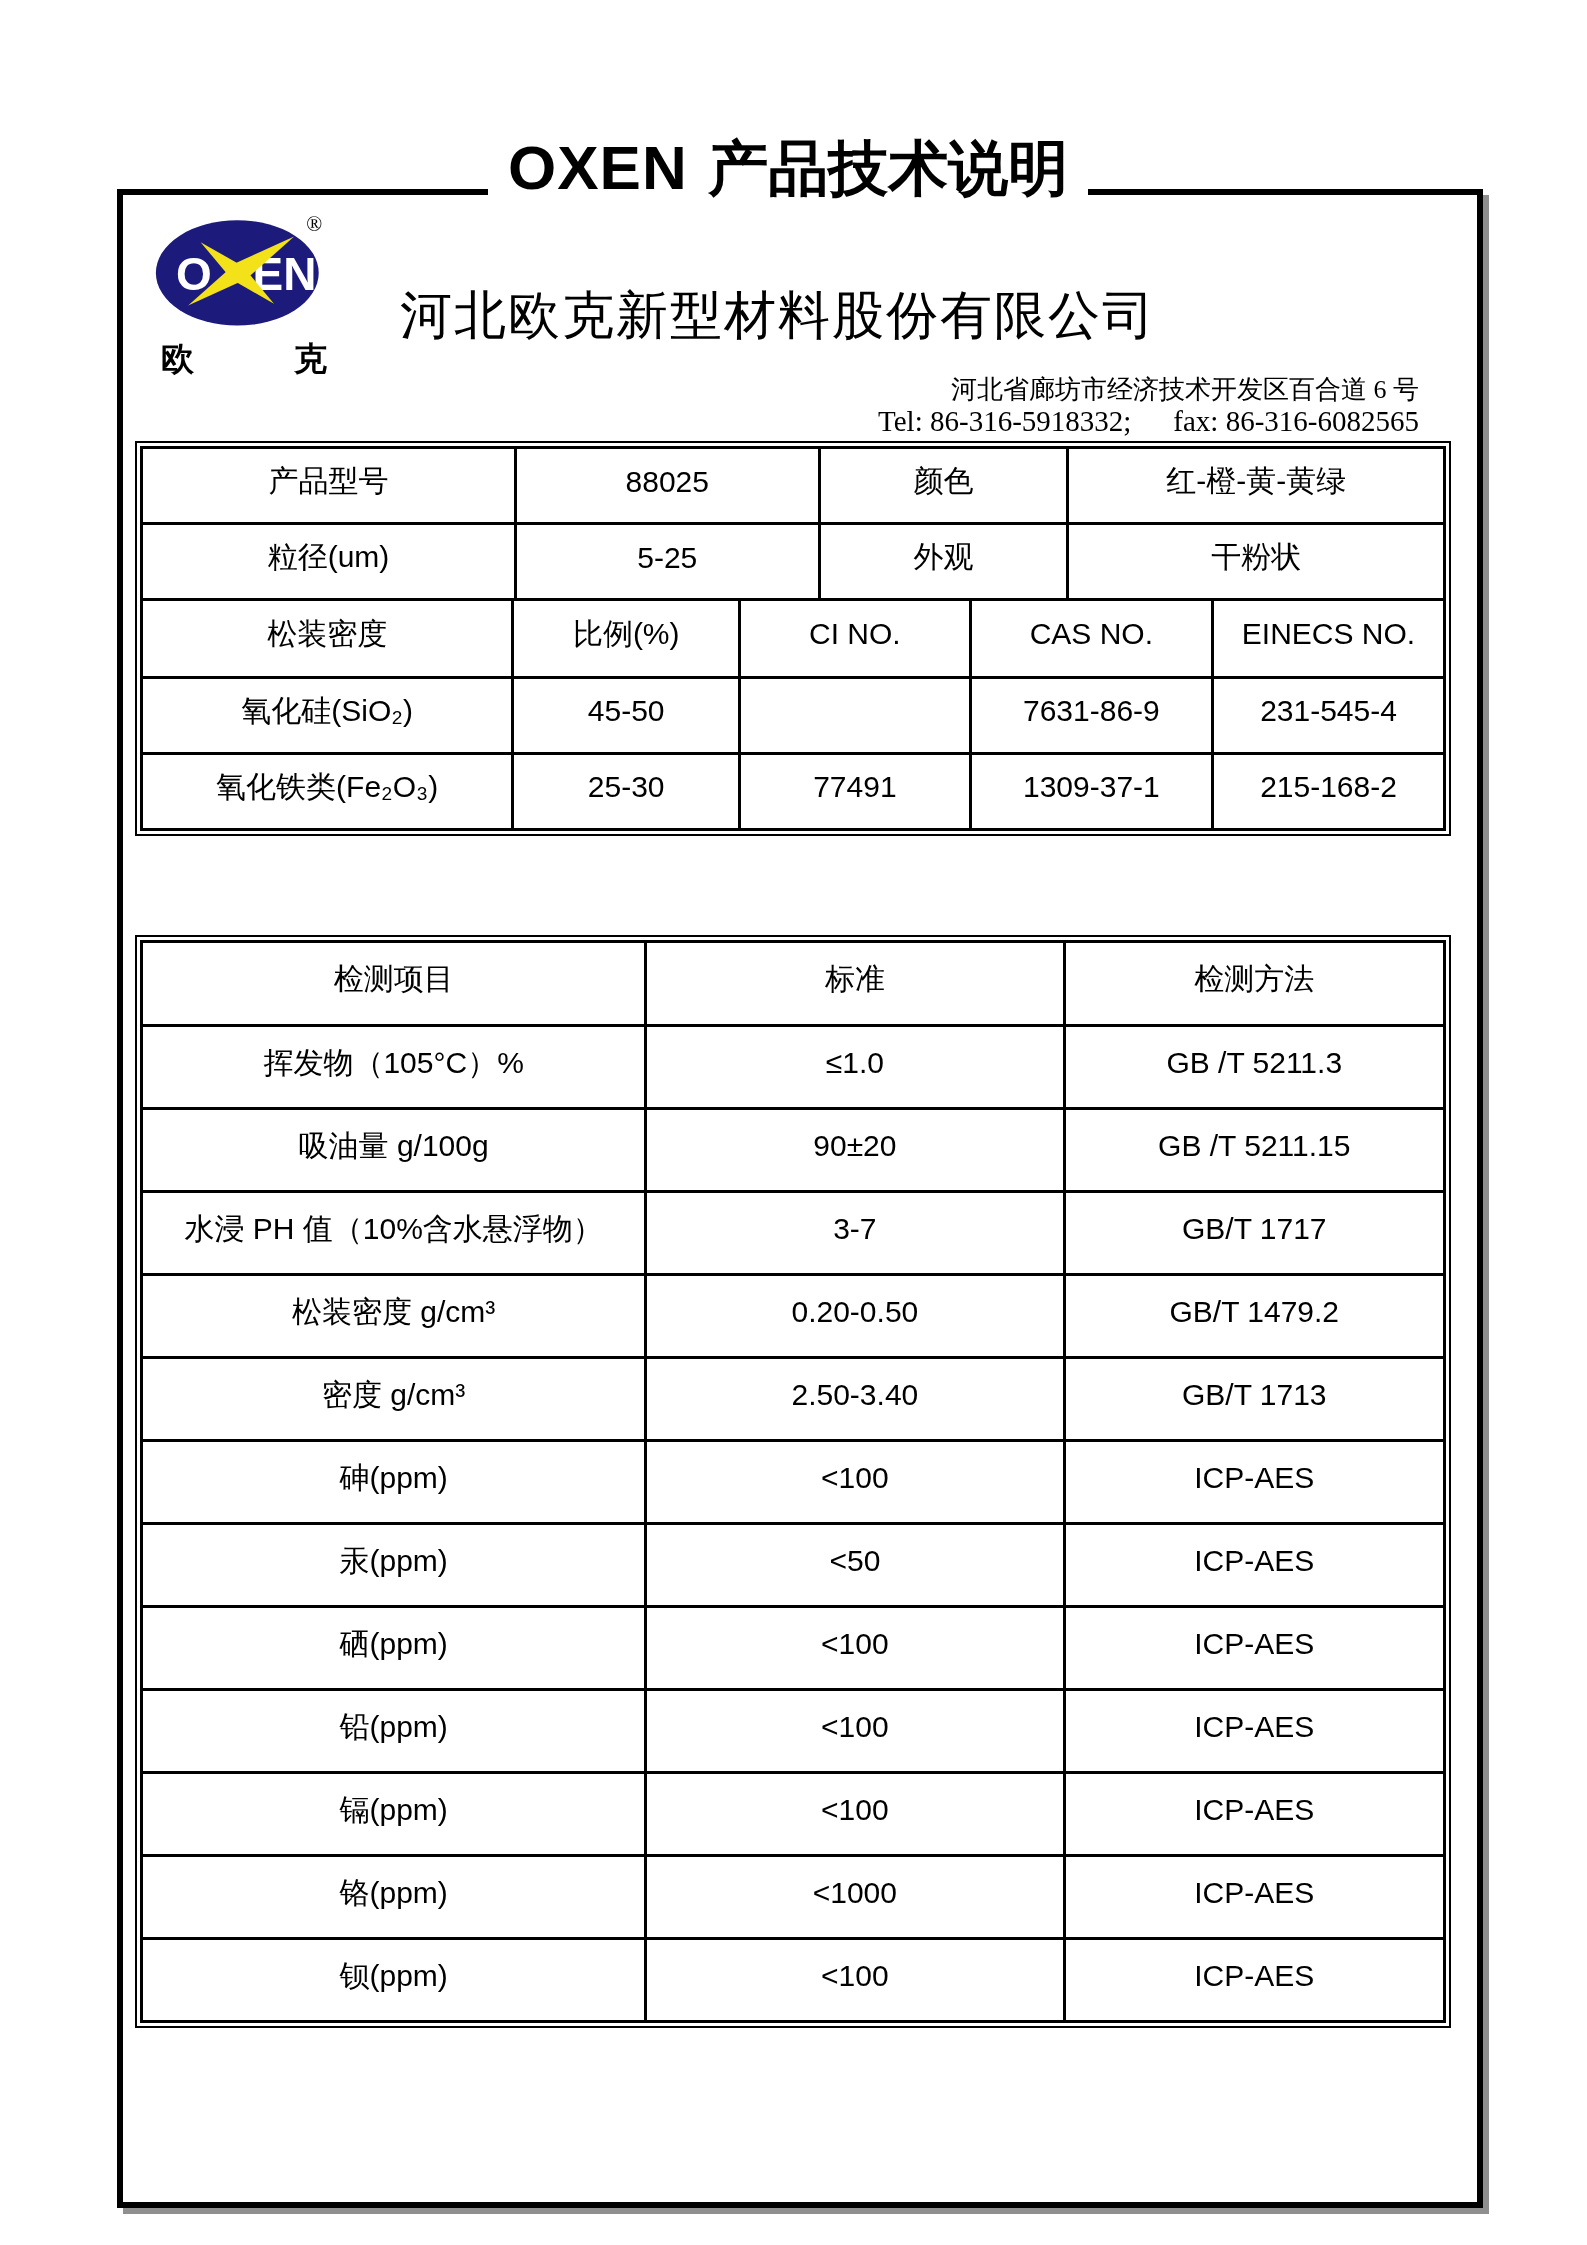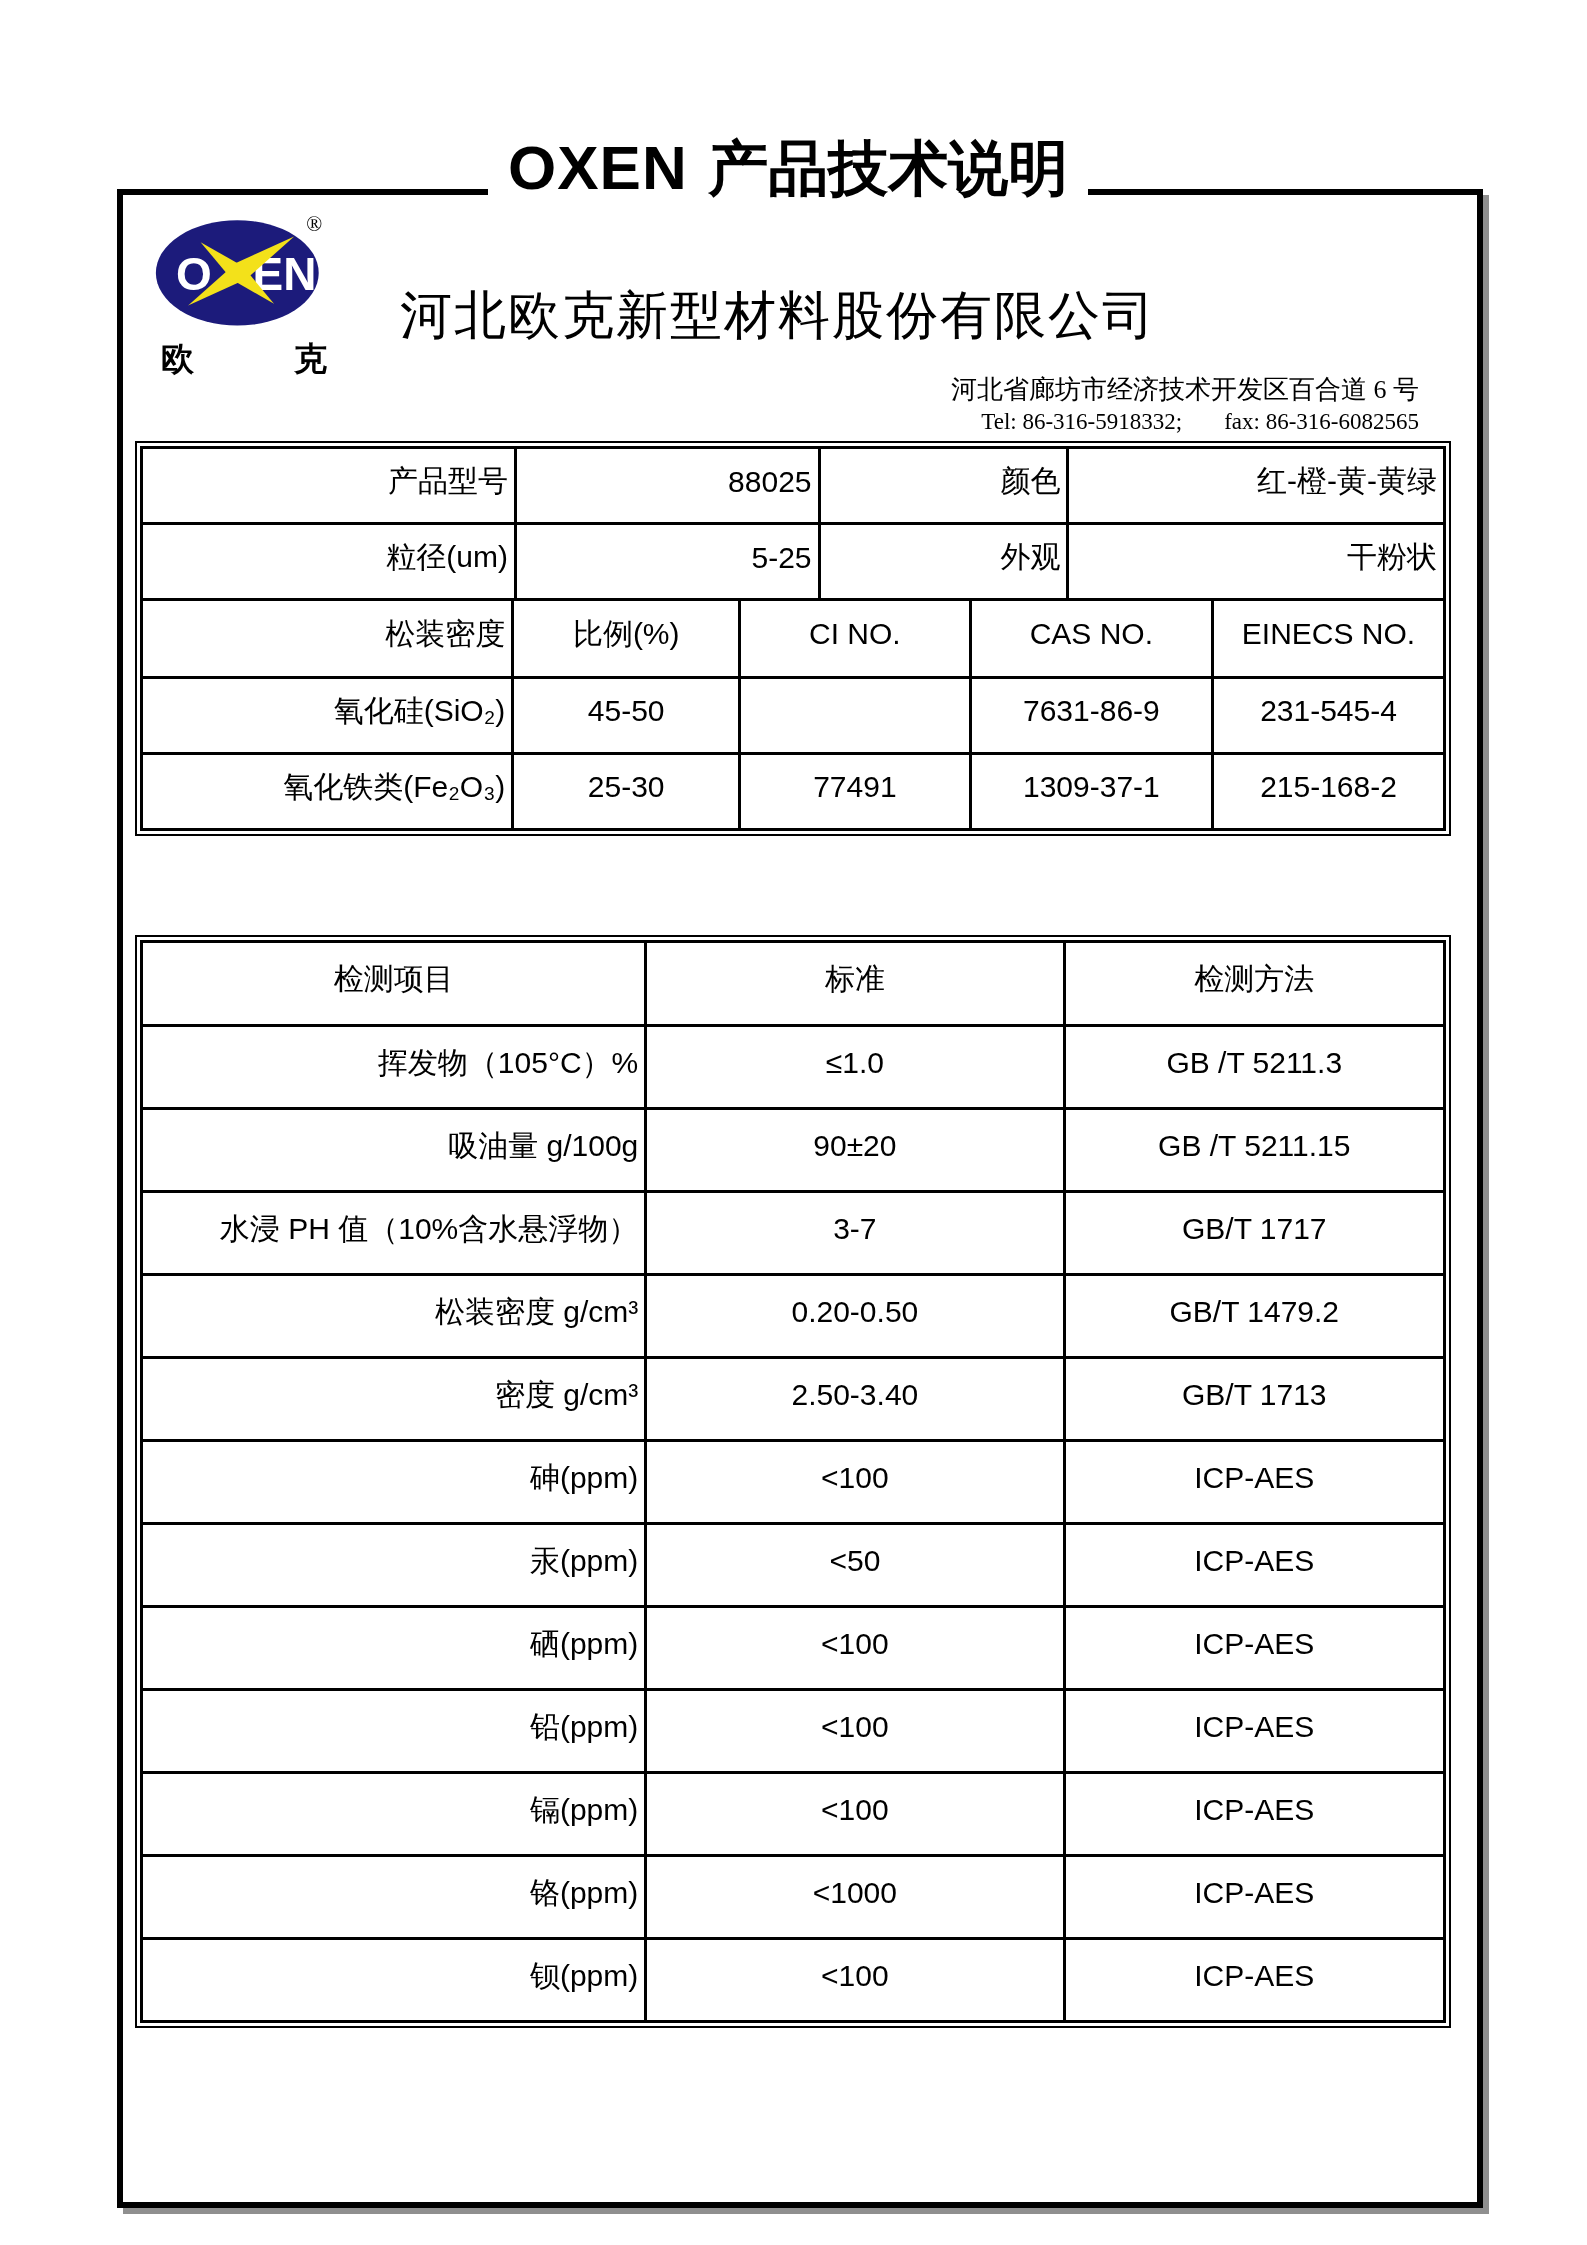--- a/index.html
+++ b/index.html
@@ -21,36 +21,36 @@
   .logo { position:absolute; left:30px; top:16px; width:182px; }
   .logo-caption { display:flex; justify-content:space-between; padding:0 8px; margin-top:2px;
                   font-weight:bold; font-size:33px; }
 
   
   .company { position:absolute; left:240px; top:86px; width:830px; text-align:center;
              font-family:"Liberation Serif", serif; font-size:52px; letter-spacing:2px; white-space:nowrap; }
   .contact { position:absolute; right:58px; top:178px; text-align:right;
              font-family:"Liberation Serif", serif; }
   .contact .addr { font-size:26px; line-height:33px; }
-  .contact .phones { font-size:23px; line-height:31px;margin-left:24px; }
+  .contact .phones { font-size:29px; line-height:31px;margin-left:24px; }
   .contact .fax { margin-left:42px; }
 
   
   .tbl-outer { position:absolute; left:12px; width:1316px;
                border:2px solid #000; padding:3px; background:#fff; box-sizing:border-box; }
   .t1 { top:246px; }
   .t2 { top:740px; }
   table.tbl { width:100%; border-collapse:collapse; table-layout:fixed; }
   table.tbl td { border:3px solid #000; font-size:30px; vertical-align:middle;
                  padding:0 6px 8px 6px; overflow:hidden; white-space:nowrap; }
   table.joined td { border-top:0; }
   .t1 tr { height:76px; }
   .t2 tr { height:83px; }
   .t2 tr.hdr { height:84px; }
-  td.lbl { text-align:right; padding-left:22px; }
+  td.lbl { text-align:center; padding-left:22px; }
   td.ctr { text-align:center; }
 </style>
 </head>
 <body>
 
 <div class="doc-title">
   <span class="ttl-en">OXEN</span>
   <span class="ttl-zh">产品技术说明</span>
 </div>
 

